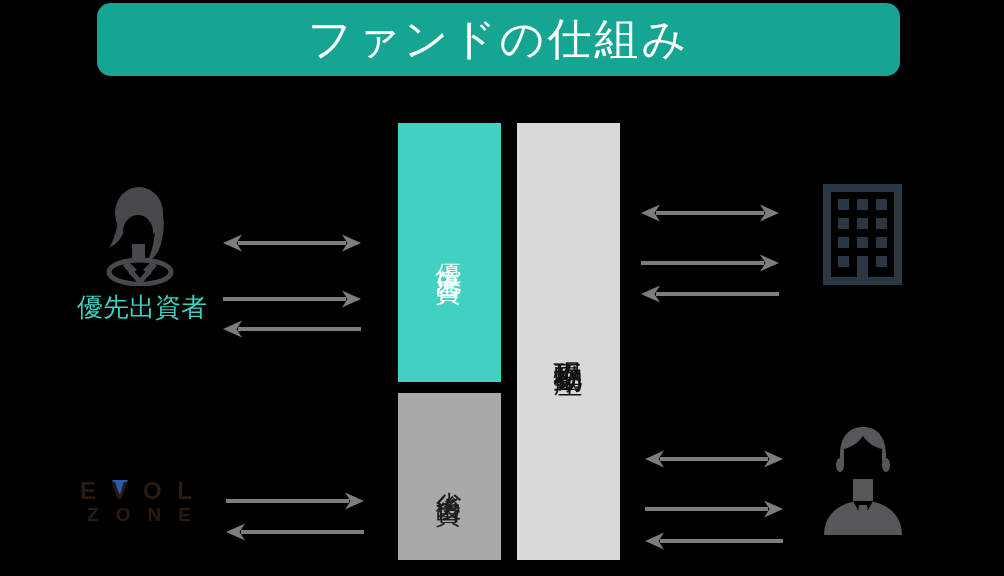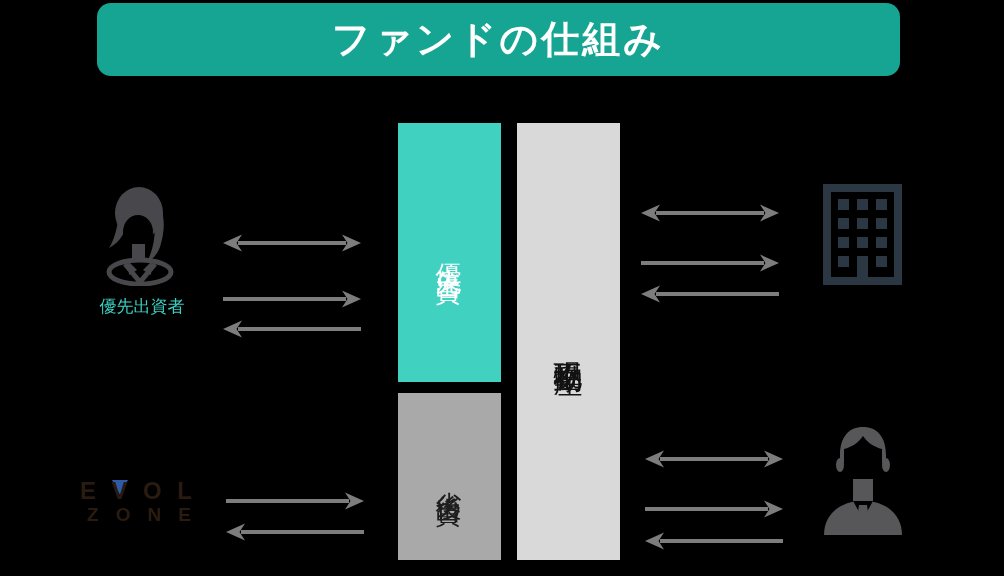--- a/index.html
+++ b/index.html
@@ -7,37 +7,37 @@
     position:relative;width:1004px;height:576px;overflow:hidden;
     background:var(--bg,#000);
     font-family:"Liberation Sans","DejaVu Sans",sans-serif;
   }
   .banner{
     position:absolute;left:97px;top:3px;width:803px;height:73px;
     background:var(--banner,#16a593);border-radius:14px;
     display:flex;align-items:center;justify-content:center;
   }
   .banner .title{
-    color:var(--banner-text,#fff);font-size:38px;font-weight:700;letter-spacing:3px;
+    color:var(--banner-text,#fff);font-size:44px;font-weight:400;letter-spacing:3px;
   }
   .bar{position:absolute;display:flex;align-items:center;justify-content:center;}
   .bar .vtext{
     writing-mode:vertical-rl;text-orientation:upright;
     font-weight:500;white-space:nowrap;
   }
   .bar-priority{left:398px;top:123px;width:103px;height:259px;background:var(--priority-bar,#41d1c0);}
   .bar-priority .vtext{color:var(--priority-text,#fff);font-size:26px;letter-spacing:5px;}
   .bar-subordinate{left:398px;top:393px;width:103px;height:167px;background:var(--subordinate-bar,#a9a9a9);}
   .bar-subordinate .vtext{color:var(--subordinate-text,#1d1d1d);font-size:26px;letter-spacing:3px;}
   .bar-property{left:517px;top:123px;width:103px;height:437px;background:var(--property-bar,#d9d9d9);}
   .bar-property .vtext{color:var(--property-text,#121212);font-size:29px;letter-spacing:1px;}
 
   .investor-label{
     position:absolute;left:42px;top:292px;width:200px;text-align:center;
-    color:var(--investor-label,#3ed0c1);font-size:17px;font-weight:500;line-height:30px;
+    color:var(--investor-label,#3ed0c1);font-size:26px;font-weight:500;line-height:30px;
   }
 
   .logo{position:absolute;left:80px;top:478px;width:114px;color:var(--logo-text,#2a1b10);font-weight:bold;}
   .logo-row1{display:flex;justify-content:space-between;font-size:24px;line-height:25px;width:112px;}
   .logo-row2{display:flex;justify-content:space-between;font-size:19px;line-height:19px;width:104px;margin-left:7px;margin-top:2px;}
   .logo .ll{position:relative;display:inline-block;}
   .logo .glyph{position:relative;font-style:normal;font-weight:bold;}
   .v-tri{
     position:absolute;left:50%;top:2px;transform:translateX(-50%);
     width:0;height:0;border-left:8px solid transparent;border-right:8px solid transparent;

